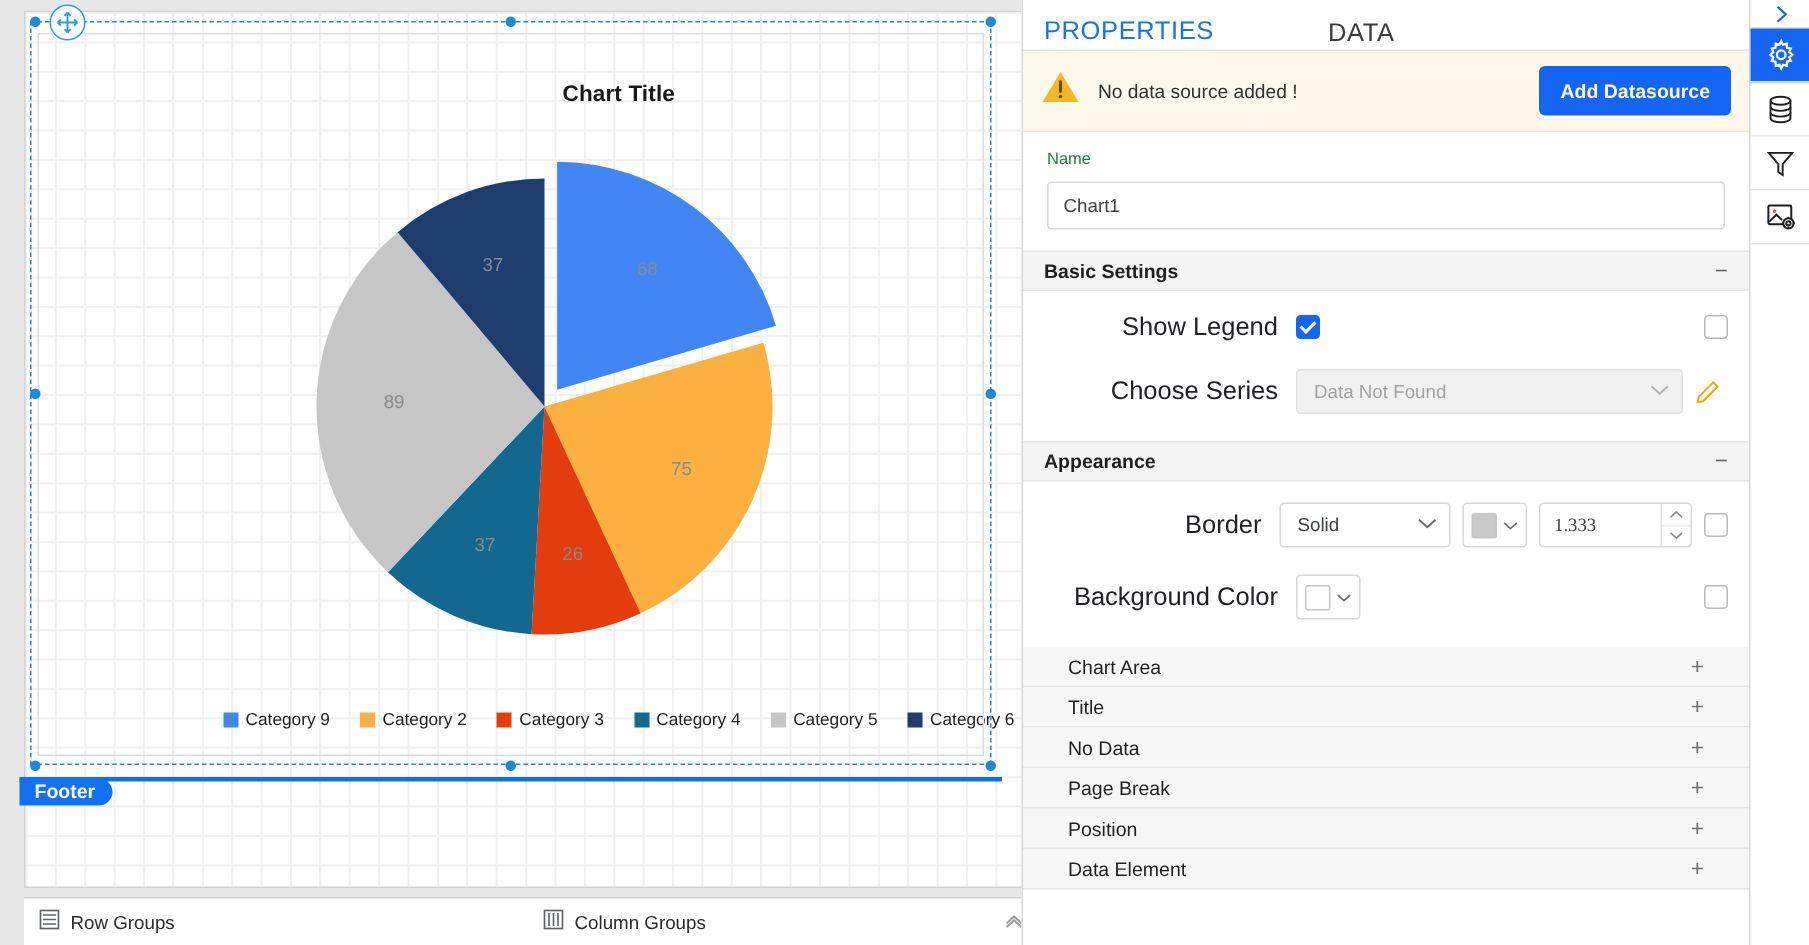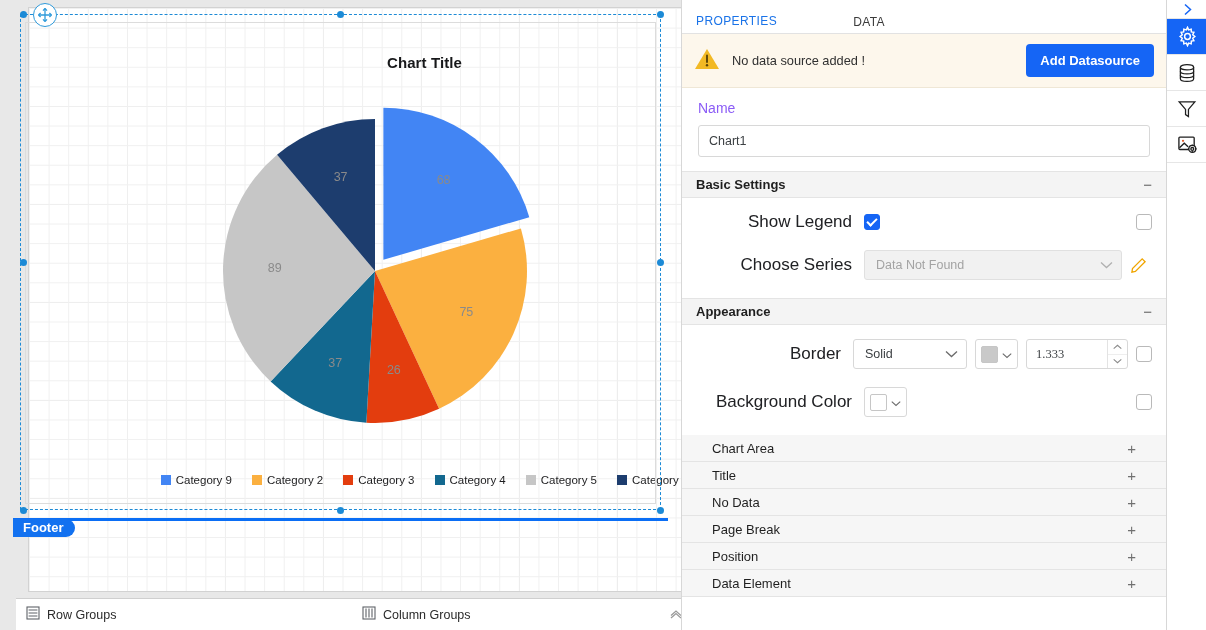--- a/index.html
+++ b/index.html
@@ -12,21 +12,21 @@
   .app { position: relative; width: 1206px; height: 630px; display: flex; }
 
   
   .canvas-pane {
     position: relative; width: 681px; height: 630px;
     background: #e8e8e8; overflow: hidden;
   }
   .canvas-scroll { position: absolute; inset: 0 0 32px 0; overflow: hidden; }
 
   .page-sheet {
-    position: absolute; left: 28px; top: 7px;
+    position: absolute; left: 16px; top: 7px;
     width: 793px; height: 585px;
     background: #ffffff;
     border: 1px solid #d2d2d2;
     background-image:
       linear-gradient(to right, #f0f0f0 1px, transparent 1px),
       linear-gradient(to bottom, #f0f0f0 1px, transparent 1px),
       linear-gradient(to right, #e0e0e0 1px, transparent 1px),
       linear-gradient(to bottom, #e0e0e0 1px, transparent 1px);
     background-size: 19.6px 19.6px, 19.6px 19.6px, 98px 98px, 98px 98px;
     background-position: 0 0, 0 0, 0 0, 0 0;
@@ -100,41 +100,41 @@
   .collapse-chev { position: absolute; right: 14px; color: #9a9a9a; font-size: 13px; }
 
   
   .props-pane {
     position: relative; width: 485px; height: 630px;
     background: #ffffff; border-left: 1px solid #d7d7d7;
     display: flex; flex-direction: column;
   }
   .tabs { display: flex; height: 34px; border-bottom: 1px solid #e2e2e2; flex: none; }
   .tab {
-    padding: 0 16px 0 14px; font-size: 12px; letter-spacing: .4px;
+    padding: 0 16px 0 14px; font-size: 17px; letter-spacing: .4px;
     display: flex; align-items: center; color: #3b3b3b; cursor: pointer;
     height: 44px;
   }
   .tab.active { color: #1a73e8; border-bottom: 3px solid #1a73e8; font-weight: 500; }
   .tab.t2 { margin-left: 46px; }
 
   .warn-bar {
     display: flex; align-items: center; gap: 12px;
     background: #fdf7ec; padding: 10px 12px; flex: none;
     border-bottom: 1px solid #efe7d6;
   }
   .warn-text { font-size: 12.8px; color: #303030; flex: 1; }
   .btn-primary {
     background: #1565f5; color: #fff; border: none; border-radius: 4px;
     font-size: 13px; font-weight: bold; padding: 9px 14px; cursor: pointer;
     font-family: inherit;
   }
 
   .field-block { padding: 12px 16px 14px 16px; flex: none; }
-  .field-label { font-size: 14px; color: #8b5cf6; margin-bottom: 9px; }
+  .field-label { font-size: 11px; color: #15803d; margin-bottom: 9px; }
   .text-input {
     width: 100%; height: 32px; padding: 0 10px;
     border: 1px solid #d8d8d8; border-radius: 3px;
     font-size: 12.5px; color: #3c4043; font-family: inherit; background:#fff;
   }
 
   .section-head {
     display: flex; align-items: center; justify-content: space-between;
     height: 27px; padding: 0 14px 0 14px;
     background: #f4f4f4; border-top: 1px solid #e4e4e4; border-bottom: 1px solid #e4e4e4;

